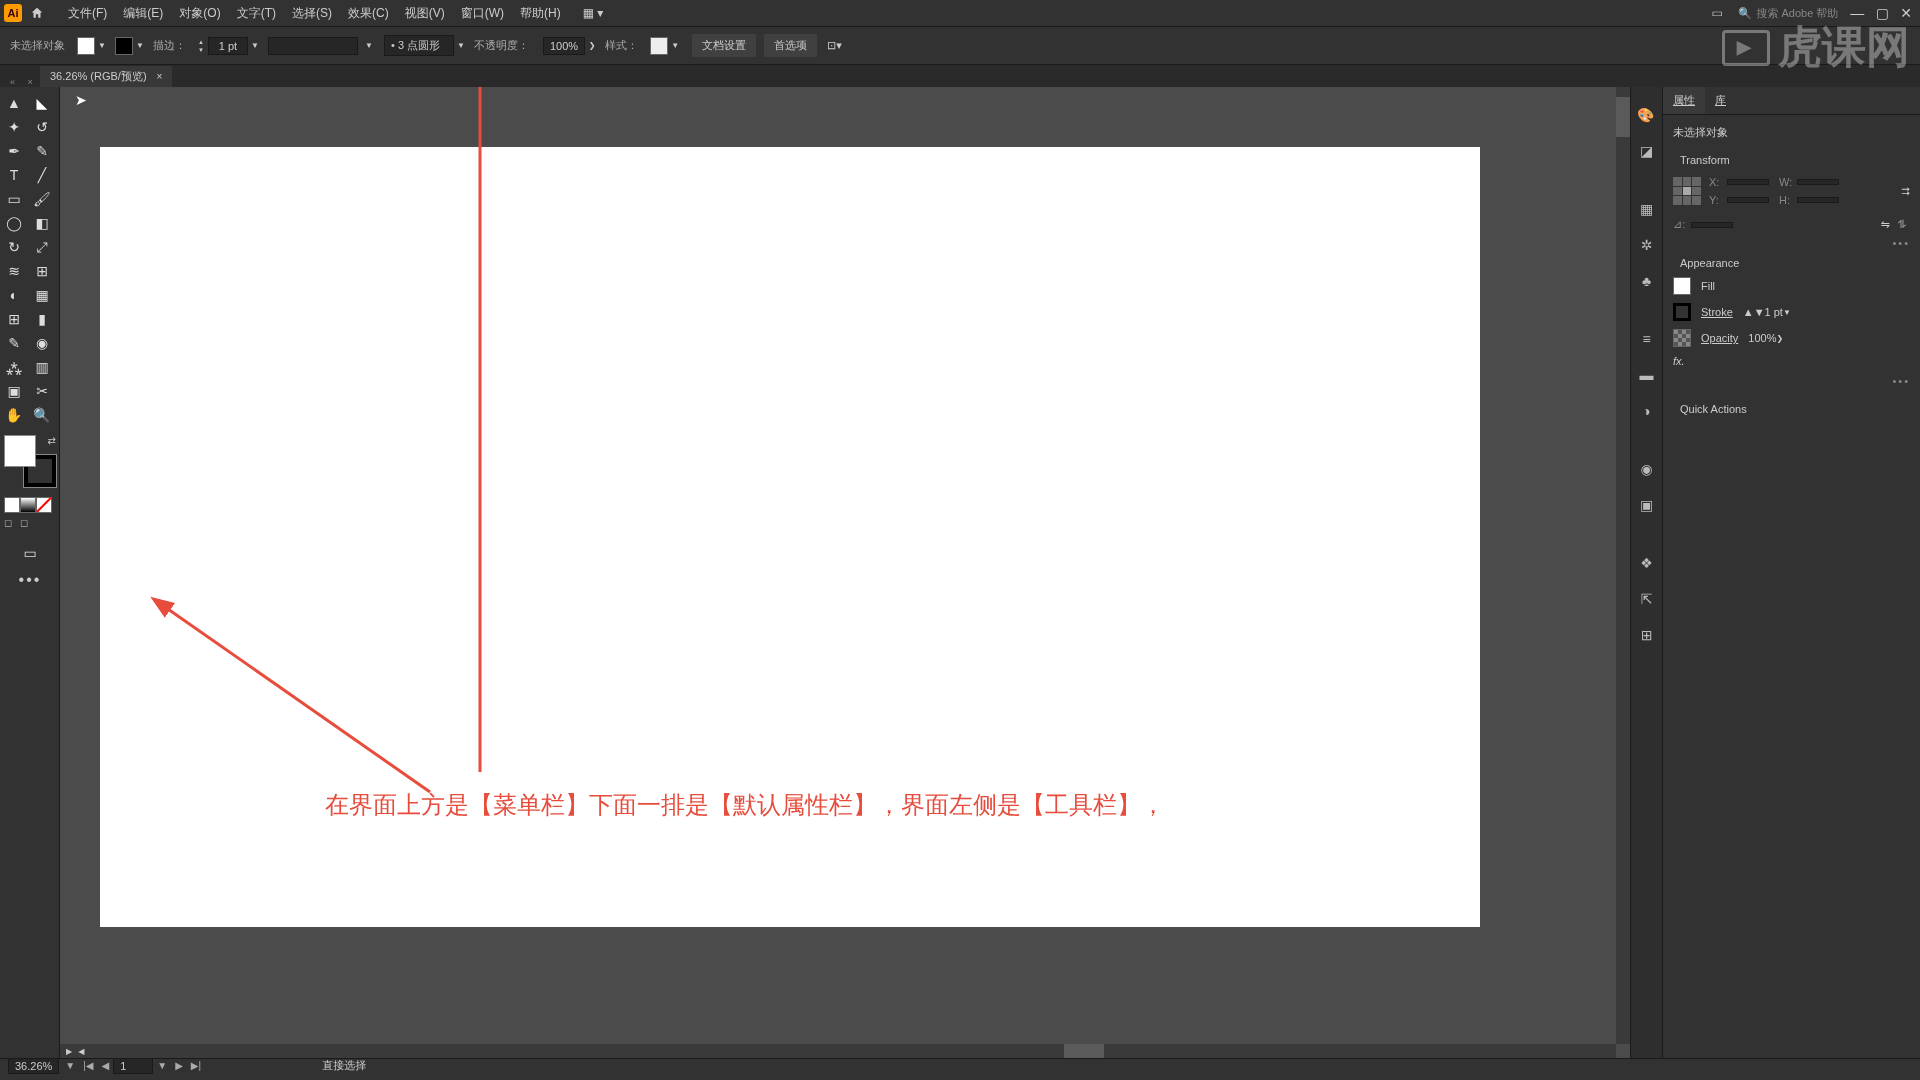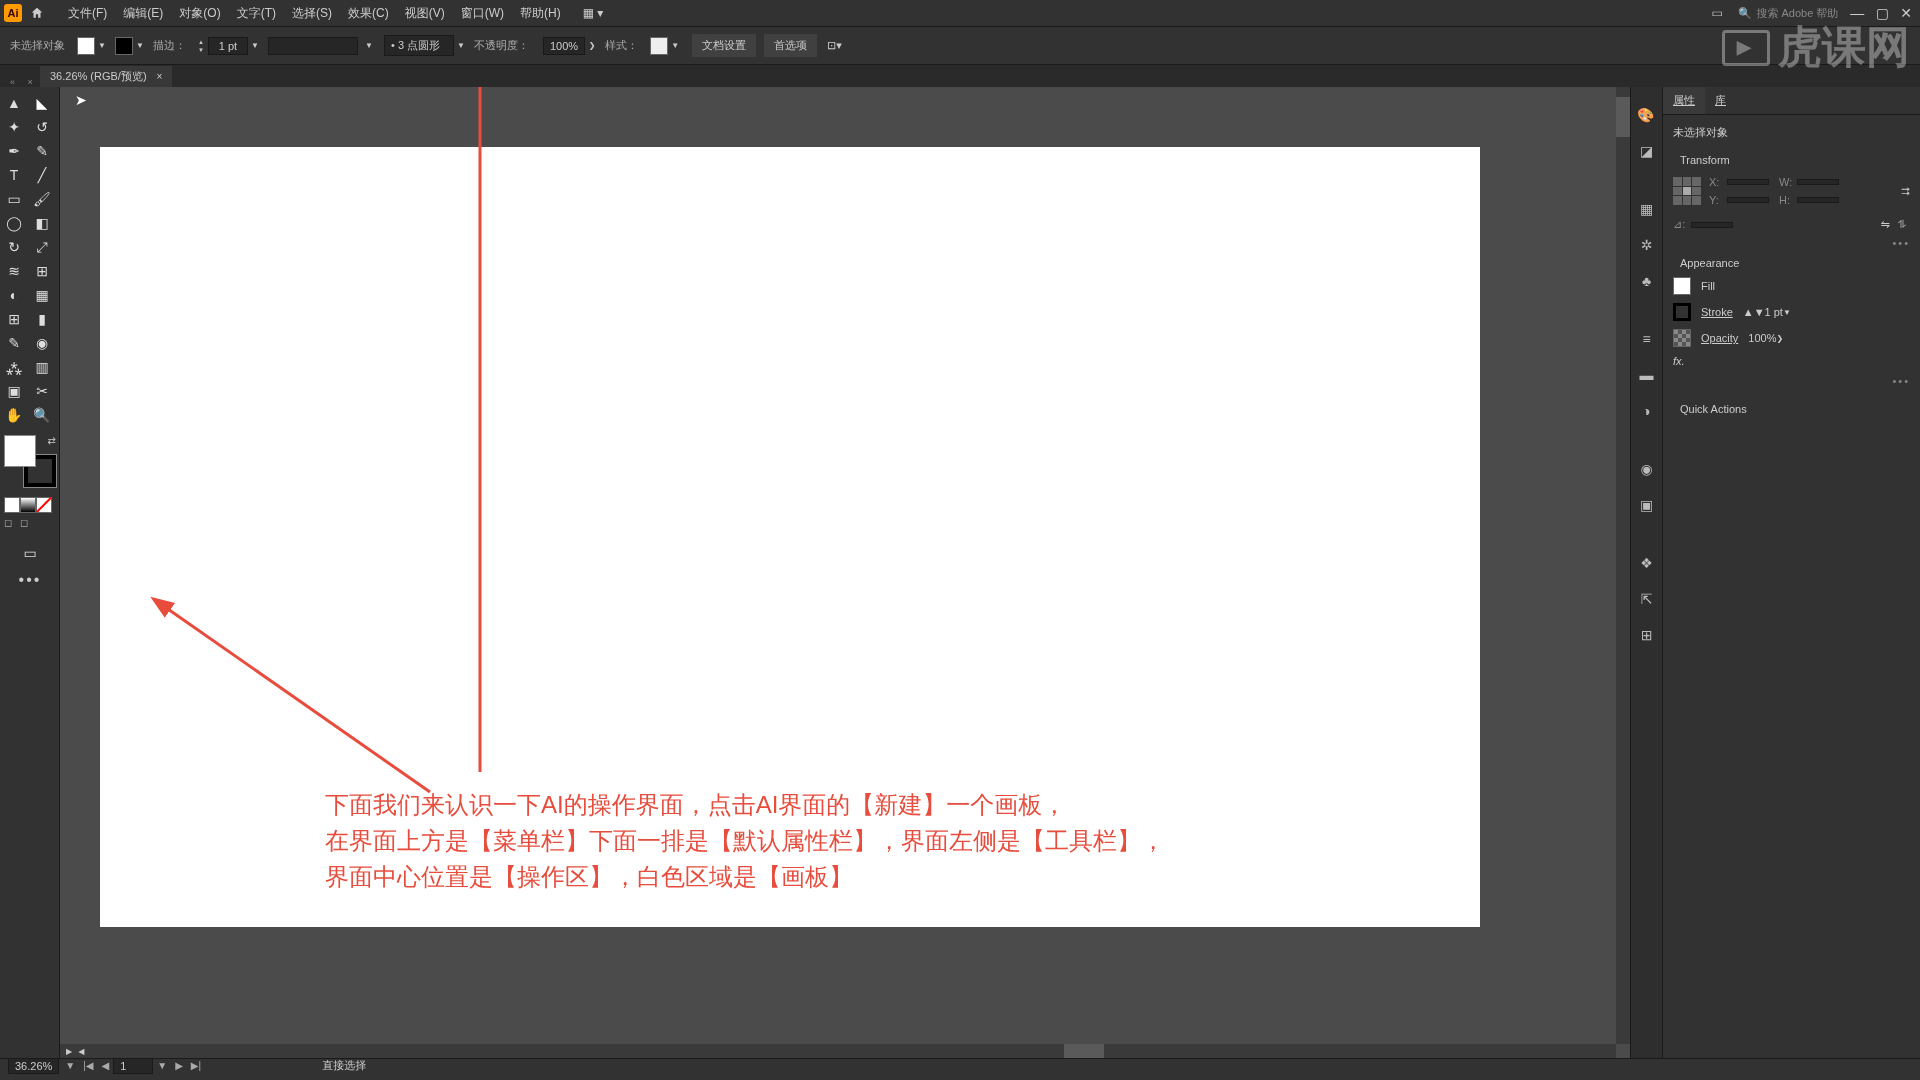--- a/index.html
+++ b/index.html
@@ -190,23 +190,21 @@
       <svg style="position:absolute;top:-95px;left:0" width="1380" height="830">
         <defs>
             <marker id="ah" markerWidth="10" markerHeight="10" refX="2" refY="3" orient="auto">
               <path d="M0,0 L0,6 L8,3 z" fill="#e74c3c"></path>
             </marker>
           </defs>
         <line x1="380" y1="720" x2="380" y2="10" stroke="#e74c3c" stroke-width="3" marker-end="url(#ah)"></line>
         <line x1="330" y1="740" x2="65" y2="555" stroke="#e74c3c" stroke-width="3" marker-end="url(#ah)"></line>
       </svg>
       <div class="annot-text" style="left:225px;top:640px">
-        <div>下面我们来认识一下AI的操作界面，点击AI界面的【新建】一个画板，</div>
         <div>在界面上方是【菜单栏】下面一排是【默认属性栏】，界面左侧是【工具栏】，</div>
-        <div>界面中心位置是【操作区】，白色区域是【画板】</div>
       </div>
     </div>
     <div class="vscroll">
         <div class="thumb" style="height:40px;margin-top:10px"></div>
       </div>
     <div class="hscroll">
       <span style="margin-left:6px;font-size:8px">▶</span>
       <span style="margin-left:6px;font-size:8px">◀</span>
       <div class="thumb" style="width:40px;margin-left:980px"></div>
     </div>

